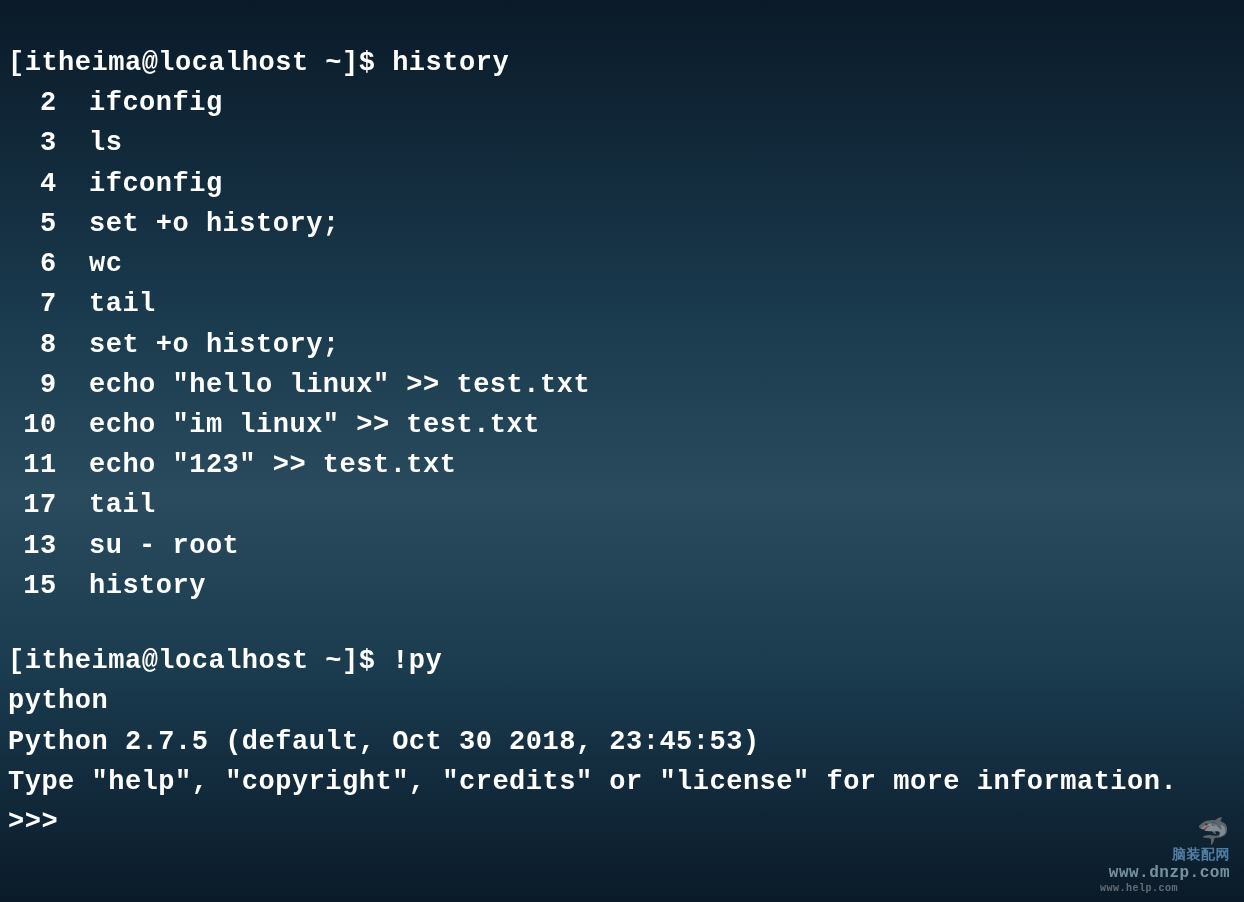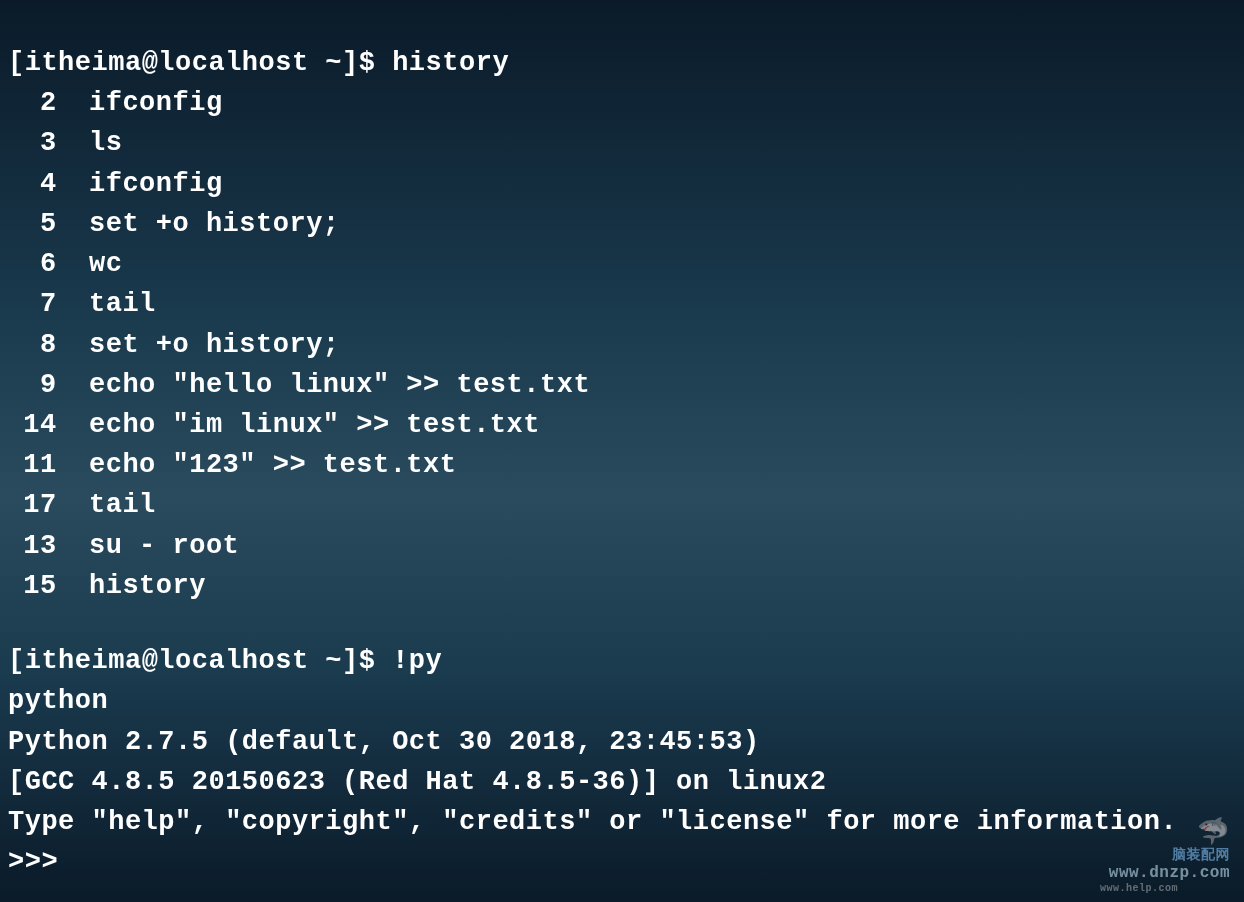--- a/index.html
+++ b/index.html
@@ -72,33 +72,32 @@
 
   <div>
     <div class="line"><span class="history-num">2</span><span>ifconfig</span></div>
     <div class="line"><span class="history-num">3</span><span>ls</span></div>
     <div class="line"><span class="history-num">4</span><span>ifconfig</span></div>
     <div class="line"><span class="history-num">5</span><span>set +o history;</span></div>
     <div class="line"><span class="history-num">6</span><span>wc</span></div>
     <div class="line"><span class="history-num">7</span><span>tail</span></div>
     <div class="line"><span class="history-num">8</span><span>set +o history;</span></div>
     <div class="line"><span class="history-num">9</span><span>echo "hello linux" &gt;&gt; test.txt</span></div>
-    <div class="line"><span class="history-num">14</span><span>echo "im linux" &gt;&gt; test.txt</span></div>
+    <div class="line"><span class="history-num">10</span><span>echo "im linux" &gt;&gt; test.txt</span></div>
     <div class="line"><span class="history-num">11</span><span>echo "123" &gt;&gt; test.txt</span></div>
     <div class="line"><span class="history-num">17</span><span>tail</span></div>
     <div class="line"><span class="history-num">13</span><span>su - root</span></div>
     <div class="line"><span class="history-num">15</span><span>history</span></div>
   </div>
 
   <div class="prompt-line">[<span>itheima</span>@<span>localhost</span> <span>~</span>]<span>$</span> <span>!py</span></div>
 
   <div class="output-block">
     <div class="line">python</div>
     <div class="line">Python 2.7.5 (default, Oct 30 2018, 23:45:53)</div>
-    <div class="line">[GCC 4.8.5 20150623 (Red Hat 4.8.5-36)] on linux2</div>
     <div class="line">Type "help", "copyright", "credits" or "license" for more information.</div>
     <div class="line">&gt;&gt;&gt;</div>
   </div>
 </div>
 
 <div class="watermark-1">
   <div class="shark">🦈</div>
   <div>脑装配网</div>
   <div class="bottom-text">www.dnzp.com</div>
 </div>

